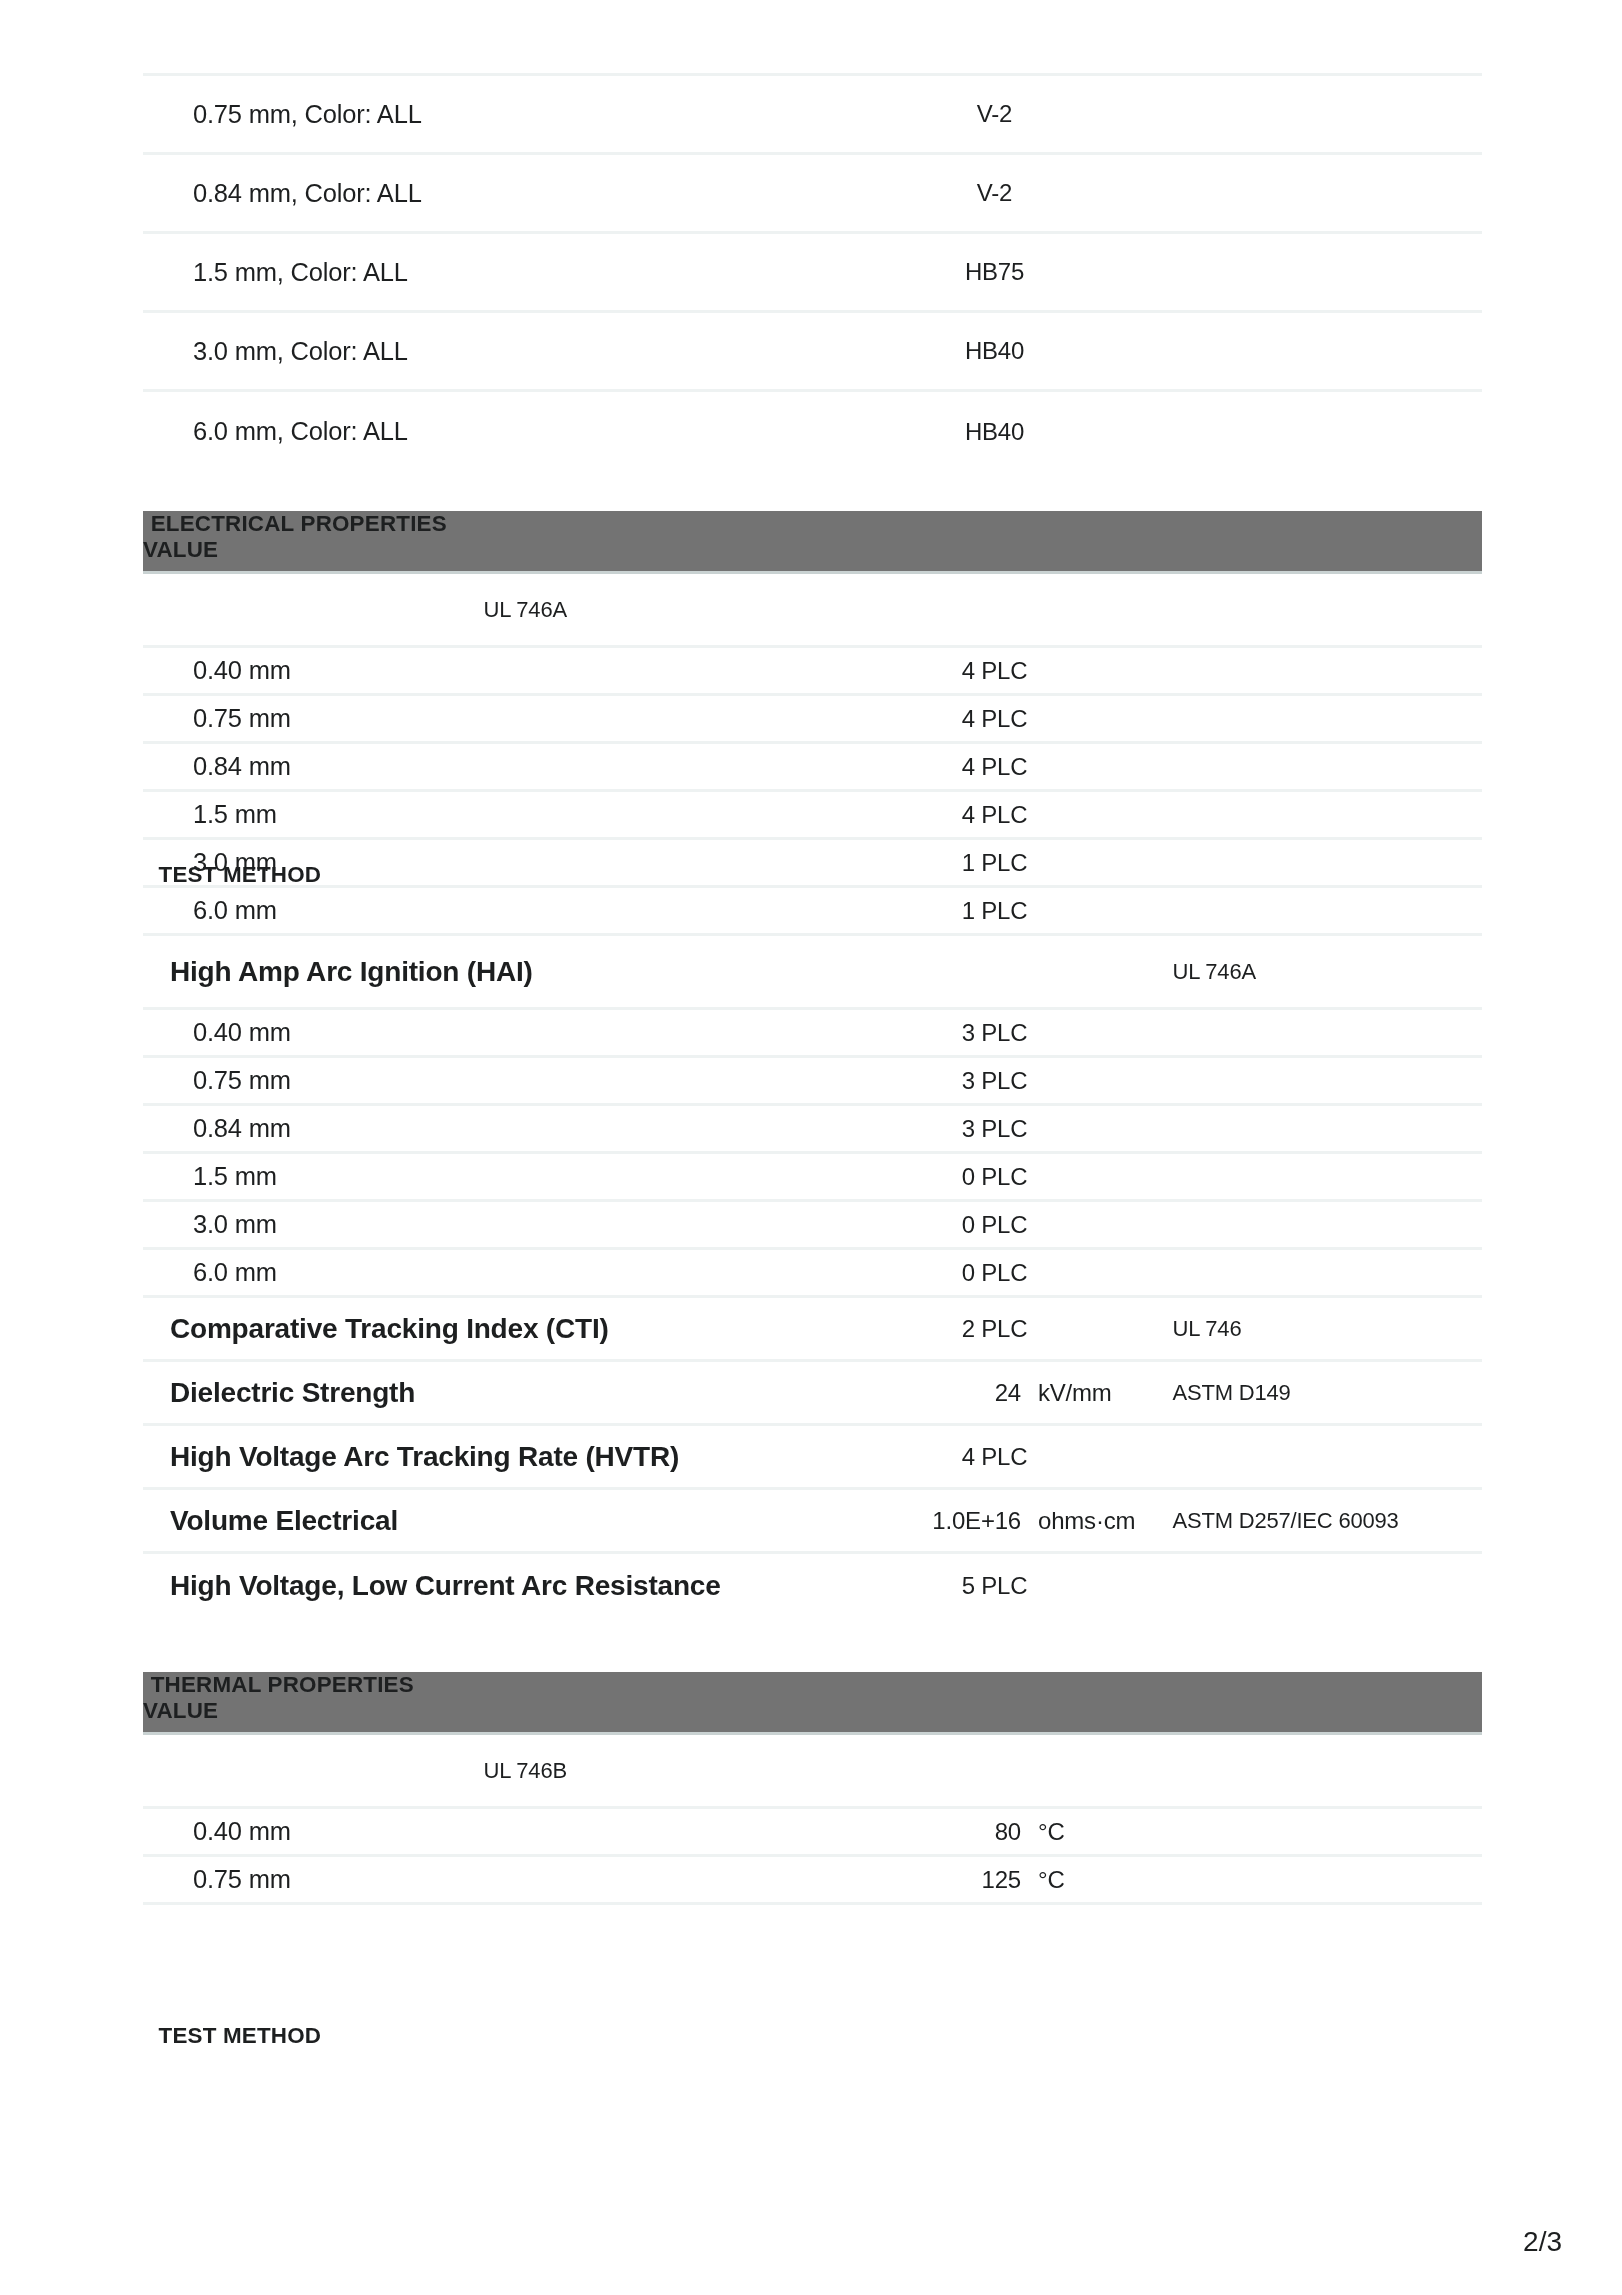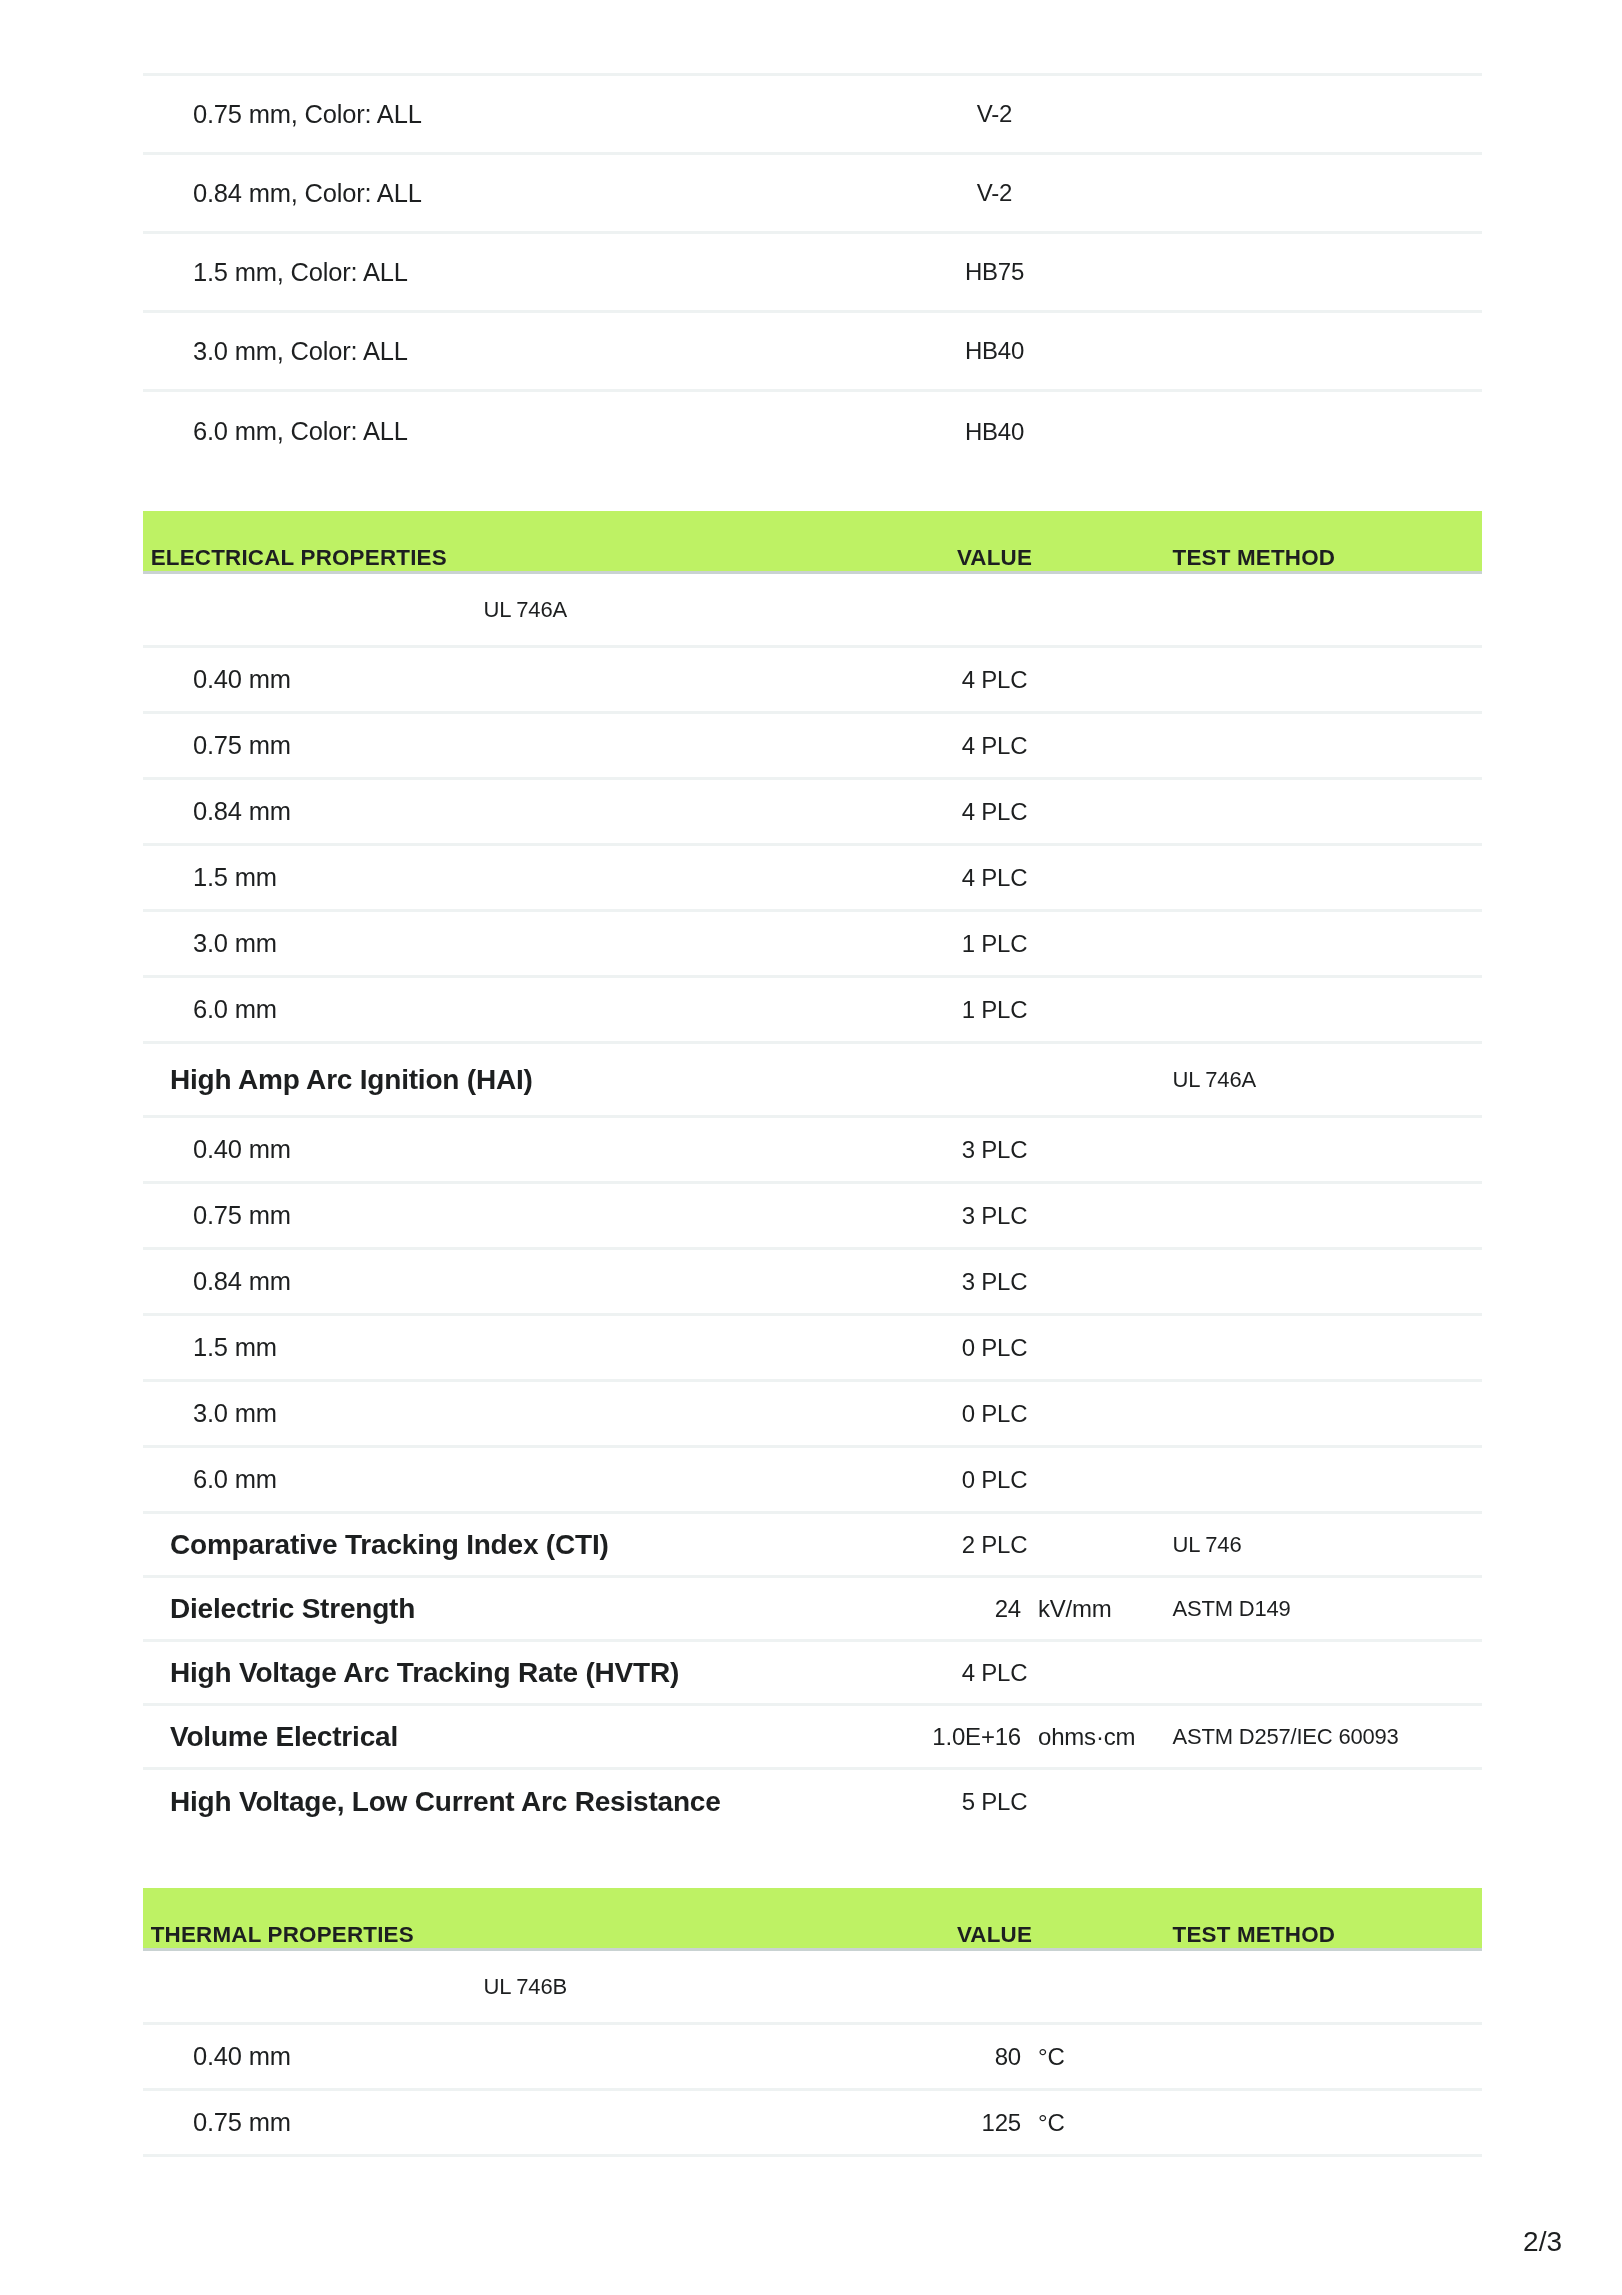--- a/index.html
+++ b/index.html
@@ -13,39 +13,40 @@
     position: relative;
     overflow: hidden;
   }
   .content { position: absolute; left: 143px; top: 0; width: 1339px; }
 
   .row { display: flex; align-items: center; background: #fff; border-bottom: 3.9px solid #eef2f2; }
   .row.no-sep { border-bottom: none; }
 
   .table-top { margin-top: 73px; border-top: 3.1px solid #eef2f2; }
   .row-c92 { height: 79px; }
-  .row-sub { height: 66px; }
+  .row-sub { height: 48px; }
   .row-prop { height: 74px; }
   .row-prop-lg { height: 64px; }
 
   .cell-label { flex: 1 1 auto; padding-left: 50px; font-size: 25.5px; white-space: nowrap; }
   .row-prop .cell-label, .row-prop-lg .cell-label {
     padding-left: 27px; font-weight: 700; font-size: 28px;
   }
   .cell-value { flex: 0 0 325px; font-size: 24px; white-space: nowrap; }
   .cell-value.center { text-align: center; }
   .val-num { display: inline-block; width: 189px; text-align: right; }
   .val-unit { display: inline-block; margin-left: 17px; }
   .cell-method { flex: 0 0 325px; padding-left: 15.5px; font-size: 22px; white-space: nowrap; }
 
   .sec-header {
-    display: flex; align-items: flex-end;
+    display: flex; align-items: flex-start;
     height: 63px; margin-top: 40px;
     border-bottom: 3.9px solid #c9d2d2;
-    background: #bef264;
+    background: #737373;
+    flex-direction: column;
   }
   .sec-header.thermal { margin-top: 54px; }
   .sec-header .cell-label { padding-left: 7.7px; font-size: 22.4px; font-weight: 700; letter-spacing: 0.2px; }
   .sec-header .cell-value { font-size: 22.4px; font-weight: 700; text-align: center; letter-spacing: 0.2px; }
   .sec-header .cell-method { font-size: 22.4px; font-weight: 700; letter-spacing: 0.2px; }
 
   .page-indicator {
     position: absolute; right: 60px; top: 2226px;
     font-size: 28px; color: #1d1f20; letter-spacing: 0;
   }

